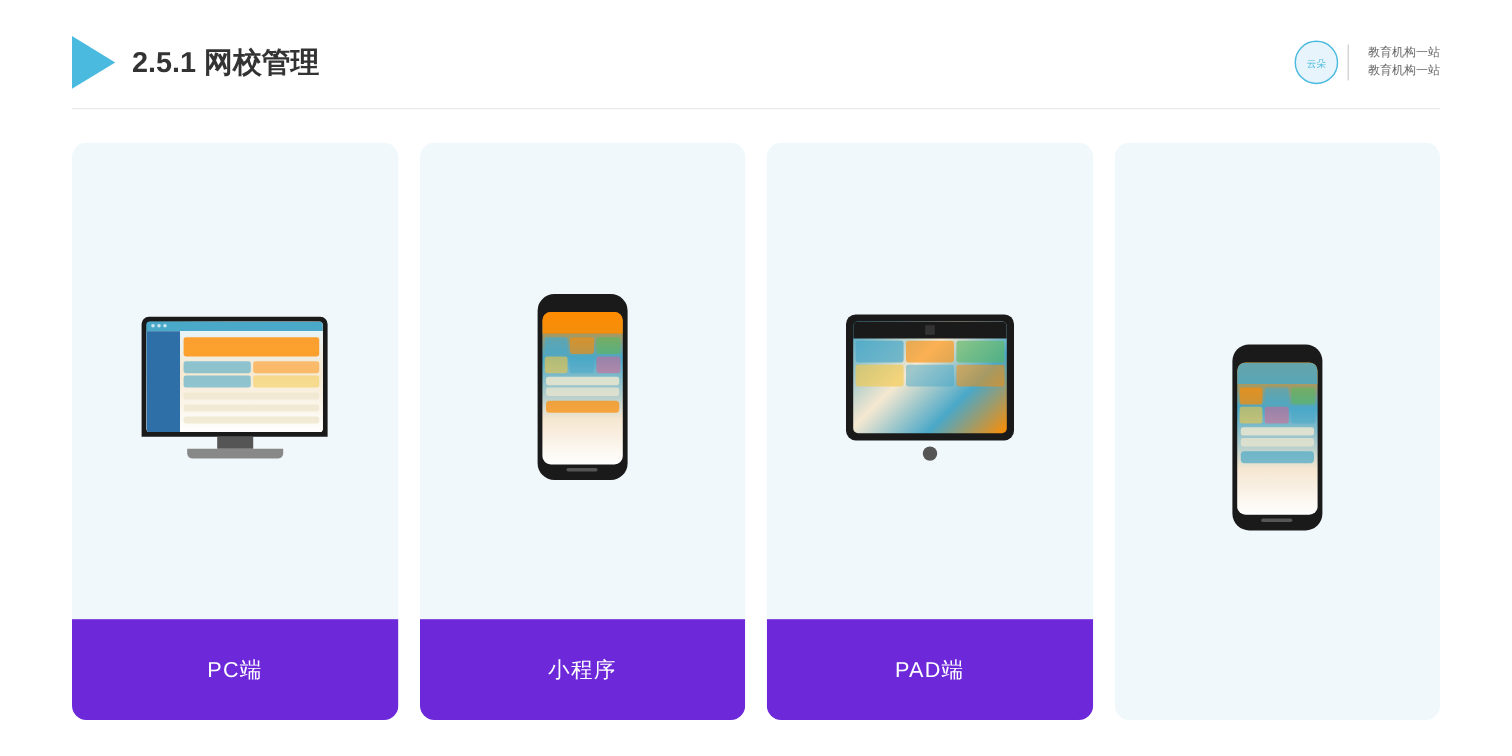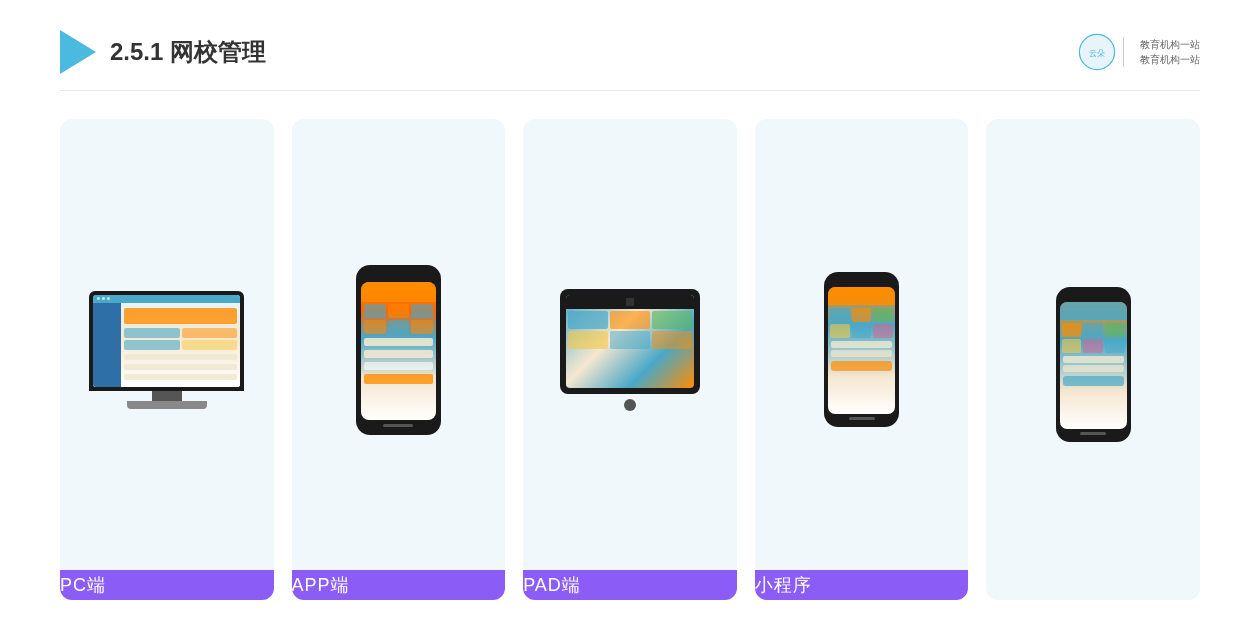--- a/index.html
+++ b/index.html
@@ -104,23 +104,23 @@
       flex: 1;
       display: flex;
       align-items: center;
       justify-content: center;
       padding: 20px 10px 10px 10px;
       width: 100%;
     }
 
     .device-label-bar {
       width: 100%;
-      background: #8b5cf6;
-      padding: 3px 0;
-      text-align: left;
+      background: #6d28d9;
+      padding: 30px 0;
+      text-align: center;
       color: #fff;
       font-size: 18px;
       font-weight: 500;
       letter-spacing: 1px;
     }
 
     
     .pc-mockup {
       display: flex;
       flex-direction: column;
@@ -354,70 +354,20 @@
               </div>
             </div>
           </div>
           <div class="pc-neck"></div>
           <div class="pc-base"></div>
         </div>
       </div>
       <div class="device-label-bar">PC端</div>
     </div>
 
-    <div class="device-card">
-      <div class="device-image-area">
-        <div class="phone-mockup">
-          <div class="phone-outer">
-            <div class="phone-notch"></div>
-            <div class="phone-screen">
-              <div class="screen-stripe stripe-orange" style="height:20px;margin:0 0 2px 0;border-radius:0;"></div>
-              <div class="grid-items">
-                <div class="grid-item"></div>
-                <div class="grid-item"></div>
-                <div class="grid-item"></div>
-                <div class="grid-item"></div>
-                <div class="grid-item"></div>
-                <div class="grid-item"></div>
-              </div>
-              <div class="screen-stripe stripe-light" style="height:8px;"></div>
-              <div class="screen-stripe stripe-light" style="height:8px;"></div>
-              <div class="screen-stripe stripe-white" style="height:8px;"></div>
-              <div class="screen-stripe stripe-orange" style="height:10px;margin:3px;"></div>
-            </div>
-            <div class="phone-home-bar"></div>
-          </div>
-        </div>
-      </div>
-      <div class="device-label-bar">APP端</div>
-    </div>
-
-    <div class="device-card">
-      <div class="device-image-area">
-        <div class="pad-mockup">
-          <div class="pad-outer">
-            <div class="pad-screen">
-              <div style="height:14px;background:#1a1a1a;display:flex;align-items:center;justify-content:center;border-radius:3px 3px 0 0;">
-                <div style="width:8px;height:8px;background:#333;border-radius:50;"></div>
-              </div>
-              <div style="display:grid;grid-template-columns:1fr 1fr 1fr;gap:2px;margin:2px 2px;flex:1;">
-                <div style="height:18px;background:#4aa8c8;border-radius:2px;opacity:0.7;"></div>
-                <div style="height:18px;background:#ff8c00;border-radius:2px;opacity:0.6;"></div>
-                <div style="height:18px;background:#5cb85c;border-radius:2px;opacity:0.6;"></div>
-                <div style="height:18px;background:#f5c842;border-radius:2px;opacity:0.6;"></div>
-                <div style="height:18px;background:#4aa8c8;border-radius:2px;opacity:0.5;"></div>
-                <div style="height:18px;background:#ff8c00;border-radius:2px;opacity:0.5;"></div>
-              </div>
-            </div>
-          </div>
-          <div class="pad-home-btn"></div>
-        </div>
-      </div>
-      <div class="device-label-bar">PAD端</div>
-    </div>
 
     <div class="device-card">
       <div class="device-image-area">
         <div class="phone-mockup">
           <div class="phone-mini-outer">
             <div class="phone-mini-notch"></div>
             <div class="phone-mini-screen">
               <div style="height:18px;background:#ff8c00;opacity:0.85;border-radius:6px 6px 0 0;"></div>
               <div style="display:grid;grid-template-columns:1fr 1fr 1fr;gap:2px;margin:3px 2px;">
                 <div style="height:14px;background:#4aa8c8;border-radius:2px;opacity:0.7;"></div>
@@ -433,20 +383,44 @@
             </div>
             <div class="phone-mini-home"></div>
           </div>
         </div>
       </div>
       <div class="device-label-bar">小程序</div>
     </div>
 
     <div class="device-card">
       <div class="device-image-area">
+        <div class="pad-mockup">
+          <div class="pad-outer">
+            <div class="pad-screen">
+              <div style="height:14px;background:#1a1a1a;display:flex;align-items:center;justify-content:center;border-radius:3px 3px 0 0;">
+                <div style="width:8px;height:8px;background:#333;border-radius:50;"></div>
+              </div>
+              <div style="display:grid;grid-template-columns:1fr 1fr 1fr;gap:2px;margin:2px 2px;flex:1;">
+                <div style="height:18px;background:#4aa8c8;border-radius:2px;opacity:0.7;"></div>
+                <div style="height:18px;background:#ff8c00;border-radius:2px;opacity:0.6;"></div>
+                <div style="height:18px;background:#5cb85c;border-radius:2px;opacity:0.6;"></div>
+                <div style="height:18px;background:#f5c842;border-radius:2px;opacity:0.6;"></div>
+                <div style="height:18px;background:#4aa8c8;border-radius:2px;opacity:0.5;"></div>
+                <div style="height:18px;background:#ff8c00;border-radius:2px;opacity:0.5;"></div>
+              </div>
+            </div>
+          </div>
+          <div class="pad-home-btn"></div>
+        </div>
+      </div>
+      <div class="device-label-bar">PAD端</div>
+    </div>
+
+    <div class="device-card">
+      <div class="device-image-area">
         <div class="phone-mockup">
           <div class="phone-mini-outer">
             <div class="phone-mini-notch"></div>
             <div class="phone-mini-screen">
               <div style="height:18px;background:#4aa8c8;opacity:0.85;border-radius:6px 6px 0 0;"></div>
               <div style="display:grid;grid-template-columns:1fr 1fr 1fr;gap:2px;margin:3px 2px;">
                 <div style="height:14px;background:#ff8c00;border-radius:2px;opacity:0.7;"></div>
                 <div style="height:14px;background:#4aa8c8;border-radius:2px;opacity:0.6;"></div>
                 <div style="height:14px;background:#5cb85c;border-radius:2px;opacity:0.6;"></div>
                 <div style="height:14px;background:#f5c842;border-radius:2px;opacity:0.6;"></div>

